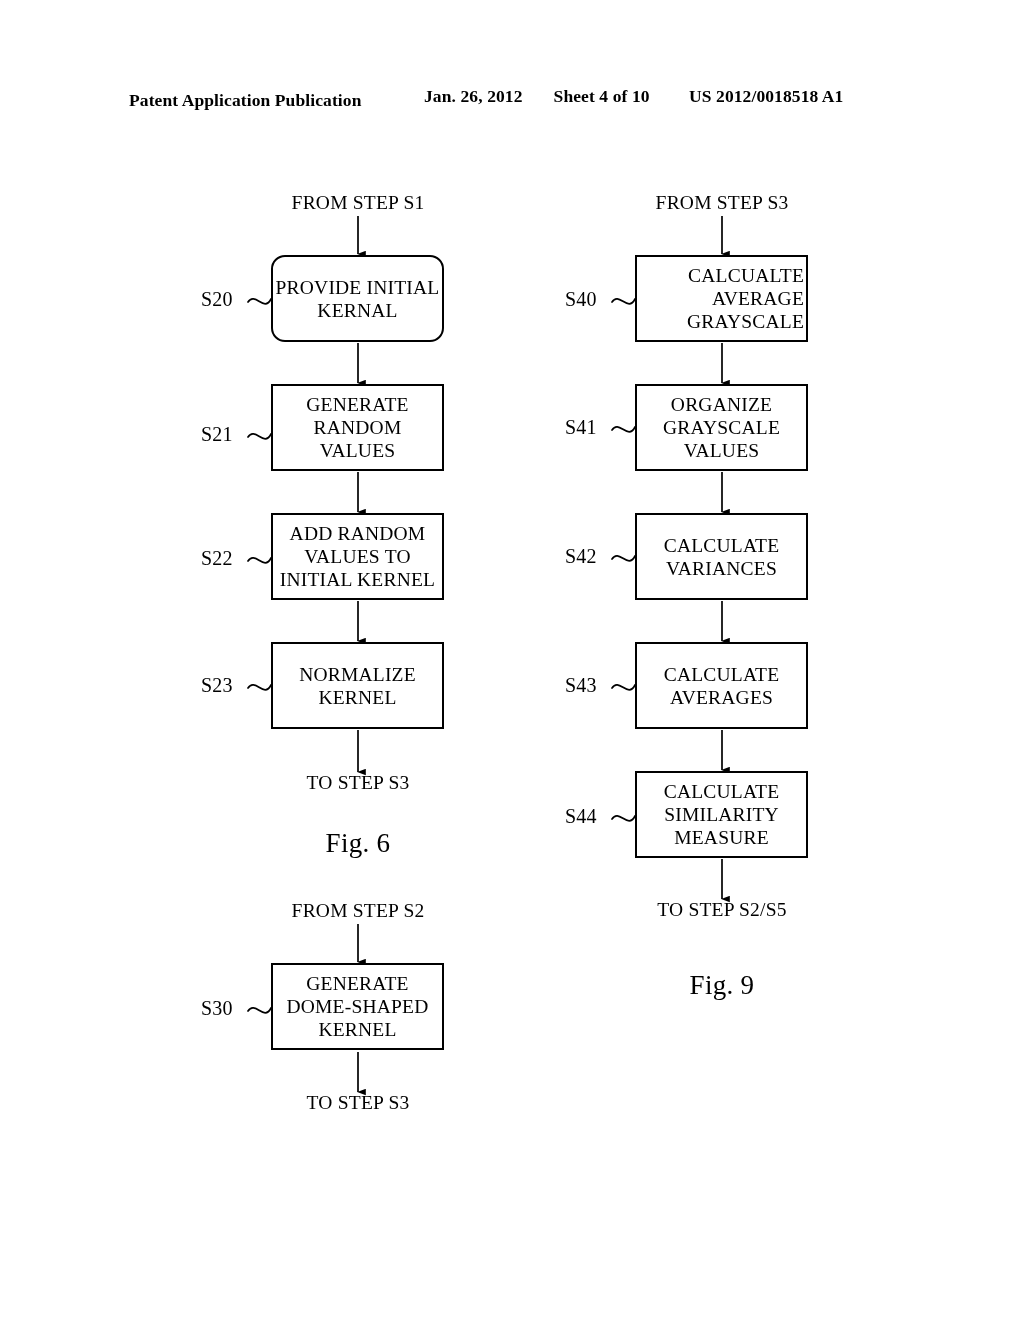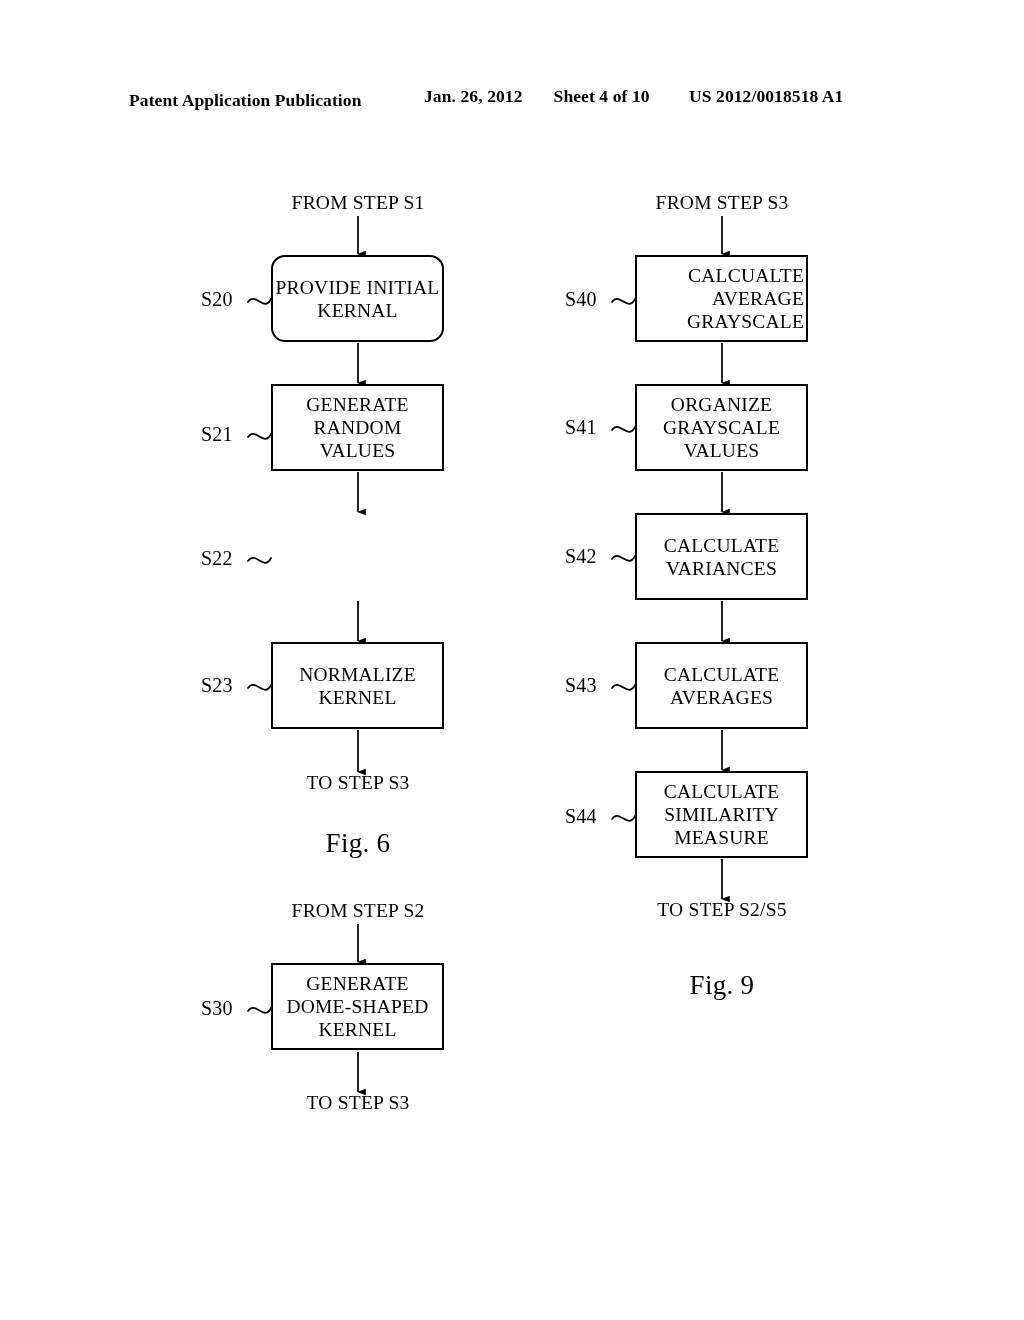--- a/index.html
+++ b/index.html
@@ -180,20 +180,25 @@
   </div>
   <div class="step-label" style="left:186px; top:288px;">S20</div>
 
   <div class="proc-box" style="left:256px; top:384px; width:173px; height:87px;">
     <span class="box-text">GENERATE
 RANDOM
 VALUES</span>
   </div>
   <div class="step-label" style="left:186px; top:423px;">S21</div>
 
+  <div class="proc-box" style="left:256px; top:513px; width:173px; height:87px;">
+    <span class="box-text">ADD RANDOM
+VALUES TO
+INITIAL KERNEL</span>
+  </div>
   <div class="step-label" style="left:186px; top:547px;">S22</div>
 
   <div class="proc-box" style="left:256px; top:642px; width:173px; height:87px;">
     <span class="box-text">NORMALIZE
 KERNEL</span>
   </div>
   <div class="step-label" style="left:186px; top:674px;">S23</div>
 
   <div class="flow-text" style="left:253px; top:772px; width:180px;">TO STEP S3</div>
 

